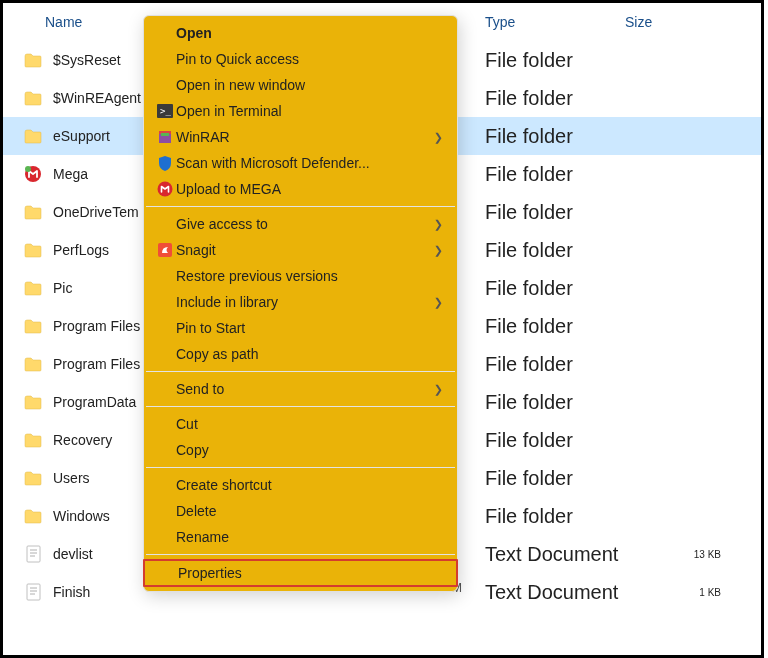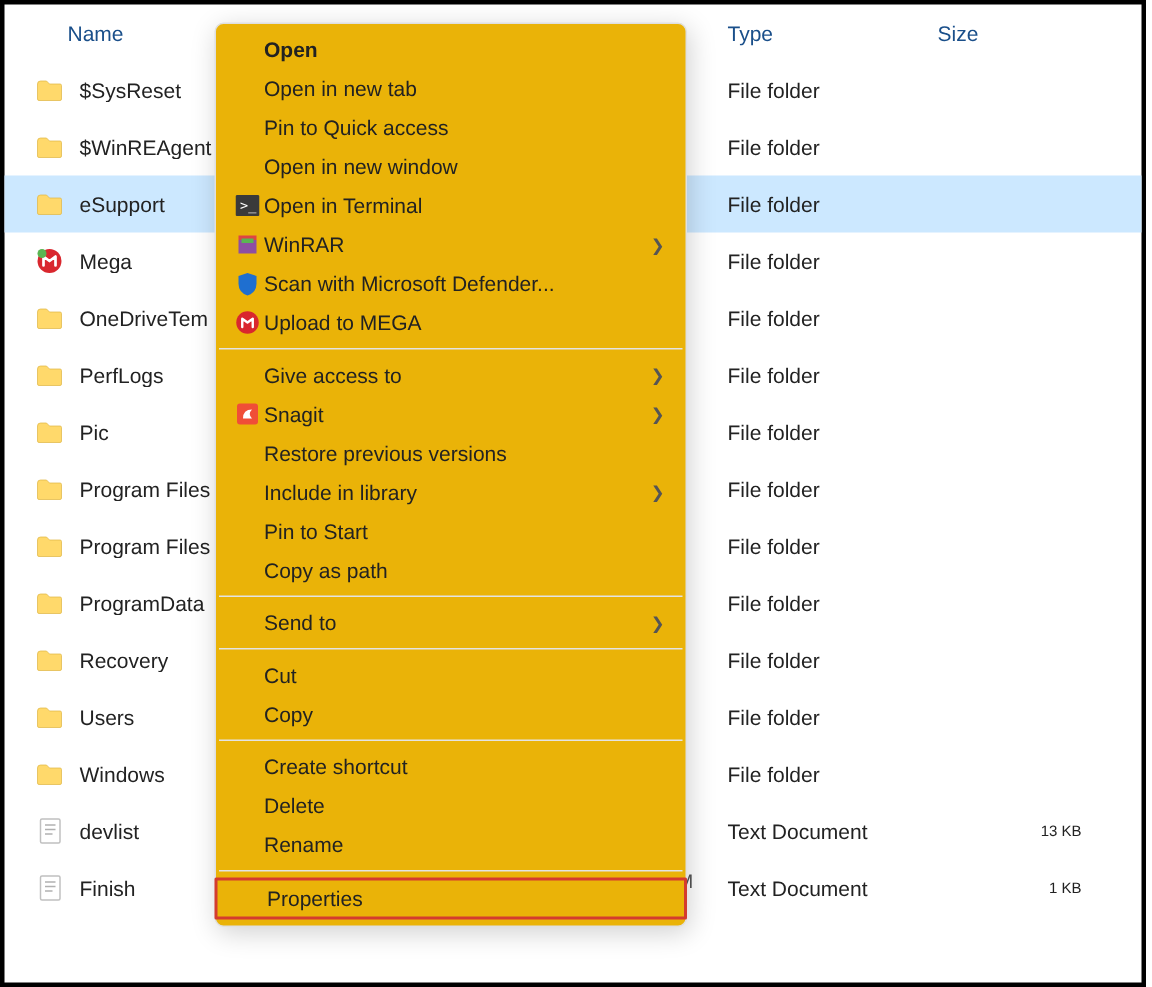--- a/index.html
+++ b/index.html
@@ -50,21 +50,21 @@
   }
   .name-cell {
     flex: 0 0 432px;
     white-space: nowrap;
     overflow: hidden;
     text-overflow: ellipsis;
   }
   .type-cell {
     flex: 0 0 140px;
     white-space: nowrap;
-    font-size: 14px;
+    font-size: 20px;
   }
   .size-cell {
     flex: 1;
     text-align: right;
     padding-right: 40px;
     white-space: nowrap;
     font-size: 10px;
   }
   .date-visible {
     position: absolute;
@@ -296,24 +296,20 @@
 
   <div class="date-visible">4/26/2022 3:23 AM</div>
 
   <div class="context-menu" id="context-menu">
       <div class="menu-item bold">
         <span class="menu-icon"></span>
         <span class="menu-label">Open</span>
       </div>
       <div class="menu-item">
         <span class="menu-icon"></span>
-        <span class="menu-label">Open in new tab</span>
-      </div>
-      <div class="menu-item">
-        <span class="menu-icon"></span>
         <span class="menu-label">Pin to Quick access</span>
       </div>
       <div class="menu-item">
         <span class="menu-icon"></span>
         <span class="menu-label">Open in new window</span>
       </div>
       <div class="menu-item">
         <span class="menu-icon">
           <svg width="16" height="14">
             <rect width="16" height="14" rx="1" fill="#3a3a3a"></rect>

